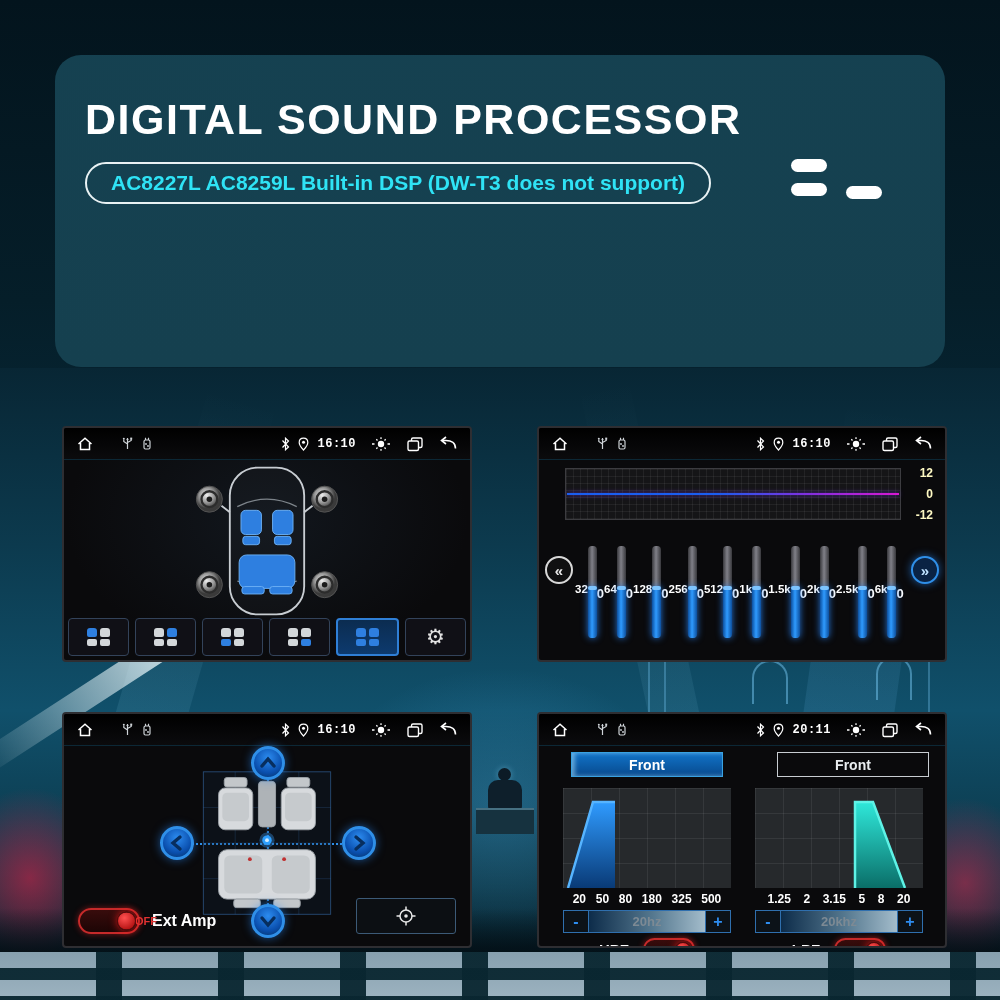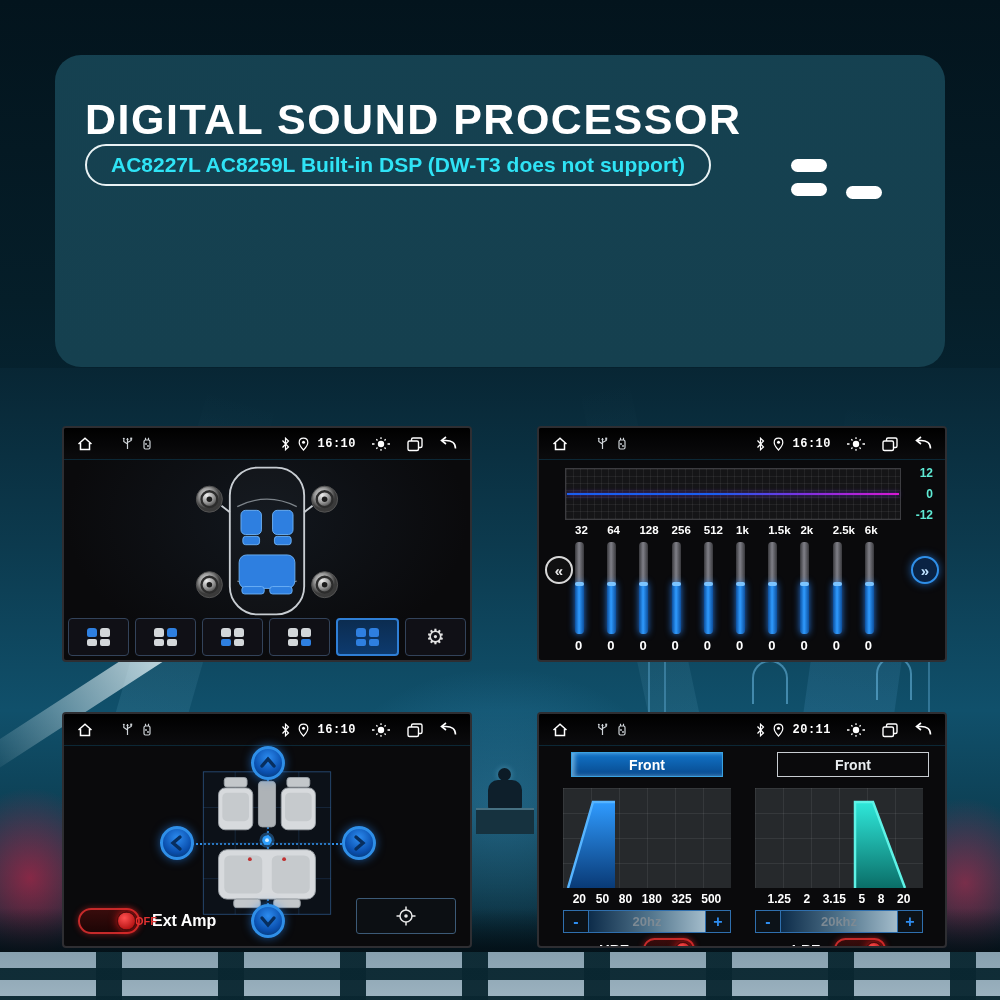--- a/index.html
+++ b/index.html
@@ -45,21 +45,21 @@
   
   .hero { position:absolute; left:55px; top:55px; width:890px; height:312px; border-radius:26px;
     background:linear-gradient(180deg,#16445541 , transparent) , #15404f; padding:40px 44px 0 30px; z-index:5; }
   .hero-title { color:#ffffff; font-size:43px; font-weight:bold; letter-spacing:1.5px; }
   .hero-eq-icon { position:absolute; right:62px; top:104px; width:92px; height:44px; }
   .hero-eq-icon i { position:absolute; display:block; height:13px; border-radius:7px; background:#fff; }
   .hero-eq-icon .b1 { left:0; top:0; width:36px; }
   .hero-eq-icon .b2 { left:0; top:24px; width:36px; }
   .hero-eq-icon .b3 { left:55px; top:27px; width:36px; }
   .hero-lines { margin-top:24px; color:#eef4f6; font-size:23px; line-height:35px; }
-  .hero-badge { display:inline-block; padding:7px 24px; border:2px solid #e9f2f4;
+  .hero-badge { display:inline-block; margin-top:18px; padding:7px 24px; border:2px solid #e9f2f4;
     border-radius:24px; color:#2fe3f5; font-weight:bold; font-size:21px; }
   
   .screen { position:absolute; width:410px; height:236px; background:#0a0a0c; border:2px solid #2e2e32;
     border-radius:4px; z-index:5; overflow:hidden; }
   .statusbar { position:relative; height:32px; background:linear-gradient(180deg,#000,#0b0b0d);
     border-bottom:1px solid #0c2836; display:flex; align-items:center; padding:0 12px; color:#fff; }
   .statusbar svg { flex:none; }
   .sb-gap { width:14px; } .sb-gap-s { width:8px; } .sb-spacer { flex:1; }
   .sb-time { font-size:12px; font-weight:bold; letter-spacing:.5px;font-family:Liberation Mono, monospace; }
   .content { position:relative; height:200px; }
@@ -79,23 +79,23 @@
   .gear-glyph { font-family:"DejaVu Sans", sans-serif; font-size:21px; color:#e2e2e2; line-height:1; }
   
   .eq-graph { position:absolute; left:26px; top:8px; width:336px; height:52px; border:1px solid #3c3c40;
     background:
       repeating-linear-gradient(90deg, rgba(255,255,255,.06) 0 1px, transparent 1px 7px),
       repeating-linear-gradient(180deg, rgba(255,255,255,.06) 0 1px, transparent 1px 7px),
       #151517; }
   .eq-line { position:absolute; left:1px; right:1px; top:24px; height:2px;
     background:linear-gradient(90deg,#1b5ef0 0%,#1b5ef0 45%,#8030e0 72%,#d818d2 100%);
     box-shadow:0 0 5px rgba(120,60,240,.8); }
-  .eq-ylab { position:absolute; right:12px; width:28px; text-align:right; color:#5eead4; font-size:12px; font-weight:bold; }
+  .eq-ylab { position:absolute; right:12px; width:28px; text-align:right; color:#fef9c3; font-size:12px; font-weight:bold; }
   .eq-bands { position:absolute; left:36px; right:48px; top:64px; bottom:2px; display:flex; }
-  .eq-band { flex:1; display:flex; flex-direction:column; }
+  .eq-band { flex:1; display:flex; flex-direction:row; align-items:center; }
   .eq-freq { color:#fff; font-size:11.5px; font-weight:bold; height:16px; }
   .eq-track { width:9px; height:92px; border-radius:4px; margin-top:2px; position:relative;
     background:linear-gradient(90deg,#38383c,#808088 45%,#38383c); }
   .eq-fill { position:absolute; left:0; right:0; bottom:0; height:57%; border-radius:4px;
     background:linear-gradient(90deg,#0c4f9e,#2f9bff 45%,#0c4f9e);
     box-shadow:0 0 7px rgba(40,130,245,.85); }
   .eq-fill::before { content:""; position:absolute; left:0; right:0; top:0; height:4px; border-radius:4px;
     background:#7cc4ff; }
   .eq-val { color:#fff; font-size:13px; font-weight:bold; margin-top:4px; }
   .eq-nav { position:absolute; top:96px; width:28px; height:28px; border-radius:50%;

